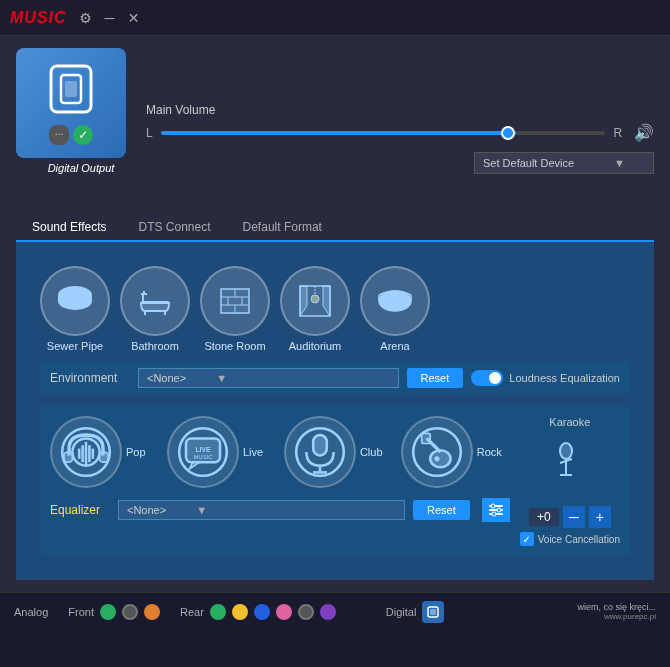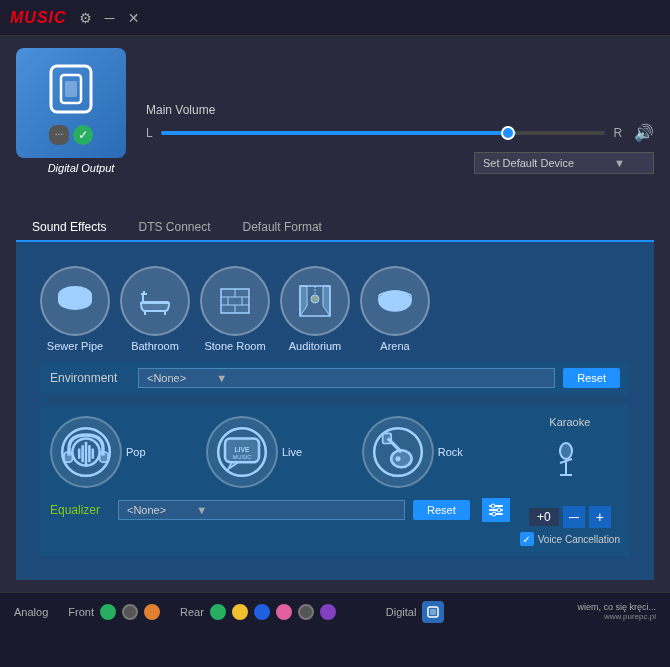--- a/index.html
+++ b/index.html
@@ -427,21 +427,21 @@
     }
 
     
     .eq-control-row {
       display: flex;
       align-items: center;
       gap: 8px;
       margin-top: 6px;
     }
     .eq-control-label {
-      color: #84cc16;
+      color: #fde047;
       font-size: 12px;
       min-width: 60px;
     }
     .eq-dropdown {
       background: #2a5a8a;
       border: 1px solid #4488bb;
       color: #ccc;
       font-size: 11px;
       padding: 3px 8px;
       display: flex;
@@ -677,20 +677,26 @@
       </div>
     </div>
 
     <div class="env-control-row">
       <span class="env-control-label">Environment</span>
       <div class="env-dropdown">
         <span>&lt;None&gt;</span>
         <span class="dropdown-arrow">▼</span>
       </div>
       <button class="reset-btn">Reset</button>
+      <div class="loudness-toggle">
+        <div class="toggle-switch">
+          <div class="toggle-knob"></div>
+        </div>
+        <span class="loudness-label">Loudness Equalization</span>
+      </div>
     </div>
 
     <div class="eq-section">
       <div class="eq-main-row">
         <div class="eq-left">
           <div class="eq-icons-row">
 
             <div class="eq-item">
               <div class="eq-icon-circle">
                 <svg viewBox="0 0 40 40" fill="none">
@@ -718,20 +724,33 @@
 
                   <rect x="10" y="12" width="20" height="14" rx="3" fill="rgba(160,208,255,0.2)" stroke="#a0d0ff" stroke-width="1.5"></rect>
                   <path d="M14 26 L12 30 L18 26 Z" fill="rgba(160,208,255,0.3)" stroke="#a0d0ff" stroke-width="1"></path>
                   <text x="20" y="20" text-anchor="middle" fill="#a0d0ff" font-size="4" font-weight="bold">LIVE</text>
                   <text x="20" y="24" text-anchor="middle" fill="#a0d0ff" font-size="3.5">MUSIC</text>
                 </svg>
               </div>
               <span class="eq-label">Live</span>
             </div>
 
+            <div class="eq-item">
+              <div class="eq-icon-circle">
+                <svg viewBox="0 0 40 40" fill="none">
+                  <circle cx="20" cy="20" r="14" stroke="#a0d0ff" stroke-width="1.5"></circle>
+
+                  <rect x="16" y="10" width="8" height="12" rx="4" fill="rgba(160,208,255,0.3)" stroke="#a0d0ff" stroke-width="1.5"></rect>
+                  <path d="M12 20 Q12 28 20 28 Q28 28 28 20" stroke="#a0d0ff" stroke-width="1.5" fill="none"></path>
+                  <line x1="20" y1="28" x2="20" y2="32" stroke="#a0d0ff" stroke-width="1.5"></line>
+                  <line x1="16" y1="32" x2="24" y2="32" stroke="#a0d0ff" stroke-width="1.5"></line>
+                </svg>
+              </div>
+              <span class="eq-label">Club</span>
+            </div>
 
             <div class="eq-item">
               <div class="eq-icon-circle">
                 <svg viewBox="0 0 40 40" fill="none">
                   <circle cx="20" cy="20" r="14" stroke="#a0d0ff" stroke-width="1.5"></circle>
 
                   <ellipse cx="22" cy="24" rx="6" ry="5" fill="rgba(160,208,255,0.3)" stroke="#a0d0ff" stroke-width="1.5"></ellipse>
                   <line x1="14" y1="12" x2="22" y2="20" stroke="#a0d0ff" stroke-width="2"></line>
                   <rect x="11" y="9" width="5" height="6" rx="1" fill="rgba(160,208,255,0.3)" stroke="#a0d0ff" stroke-width="1"></rect>
                   <circle cx="20" cy="24" r="1.5" fill="#a0d0ff"></circle>

